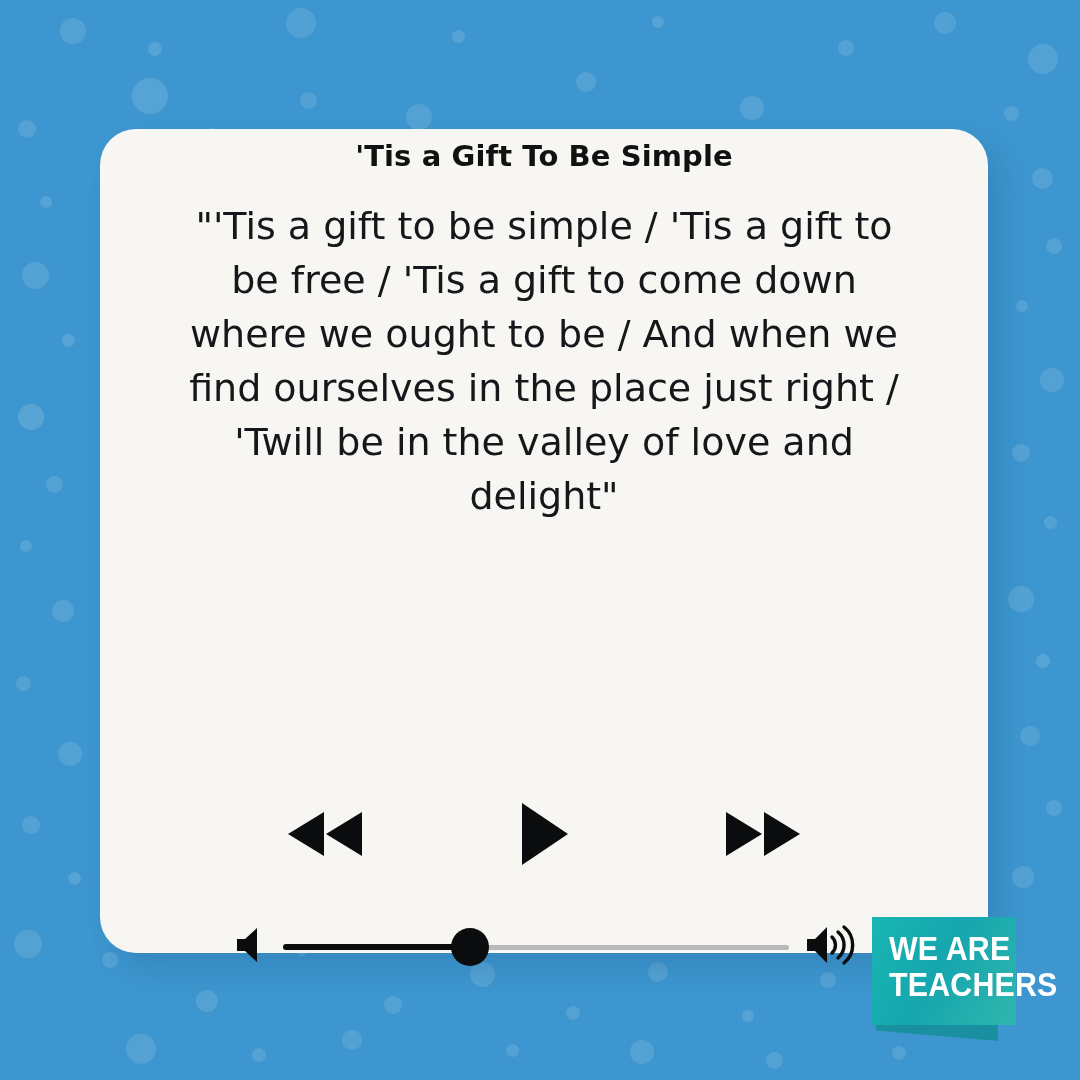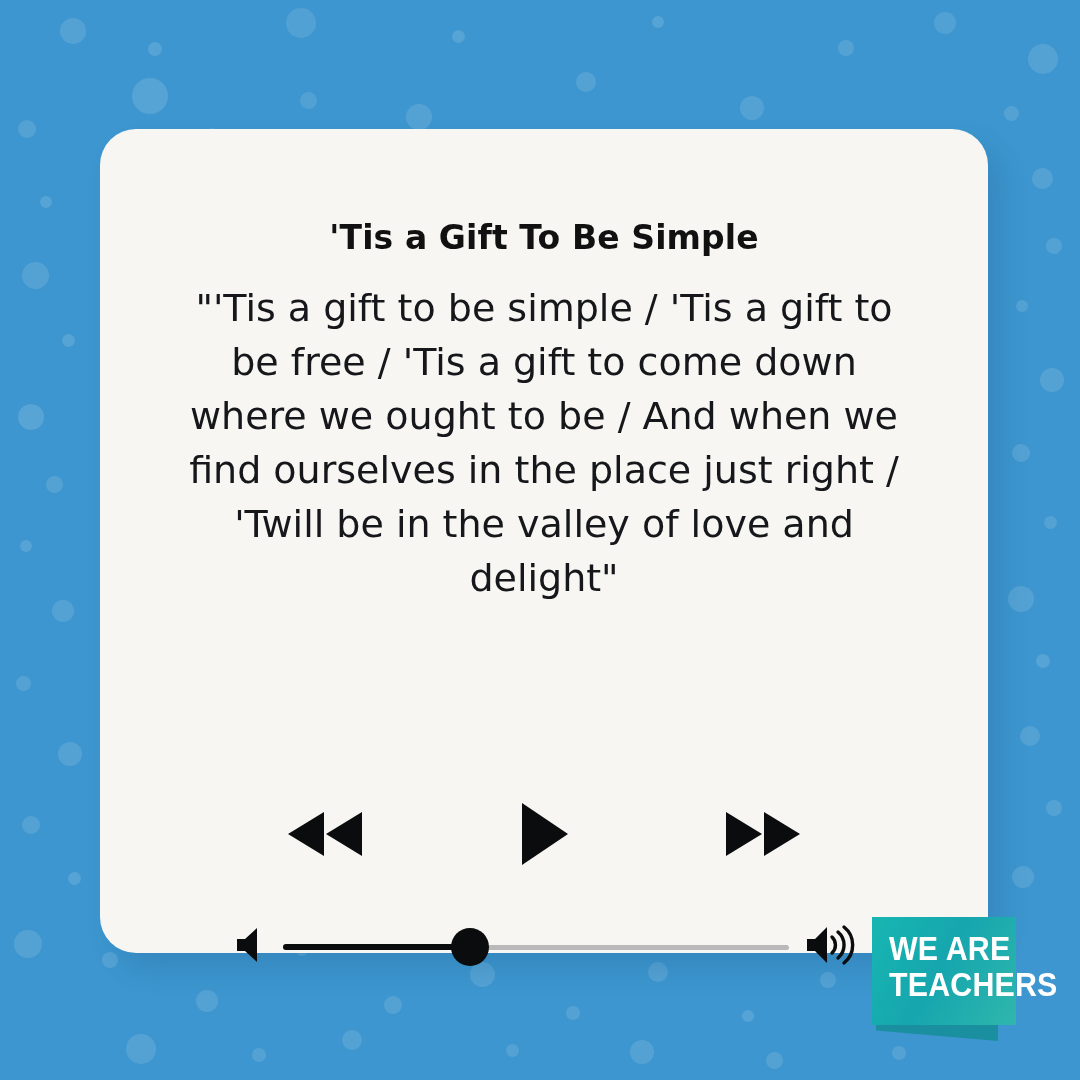--- a/index.html
+++ b/index.html
@@ -38,25 +38,24 @@
     background: #f7f6f3;
     border-radius: 36px;
     box-shadow: 14px 16px 26px rgba(20,70,110,.17);
     box-sizing: border-box;
     padding: 0 40px;
   }
 
   
   #song-heading {
     margin: 0;
-    padding-top: 82px;
     text-align: center;
     color: #111111;
     font-weight: 700;
-    font-size: 33px;
+    font-size: 29px;
     line-height: 54px;
     letter-spacing: .1px;
     font-family: "DejaVu Sans", sans-serif;
   }
   #song-heading .line {
     display: block;
     white-space: nowrap;
   }
 
   

